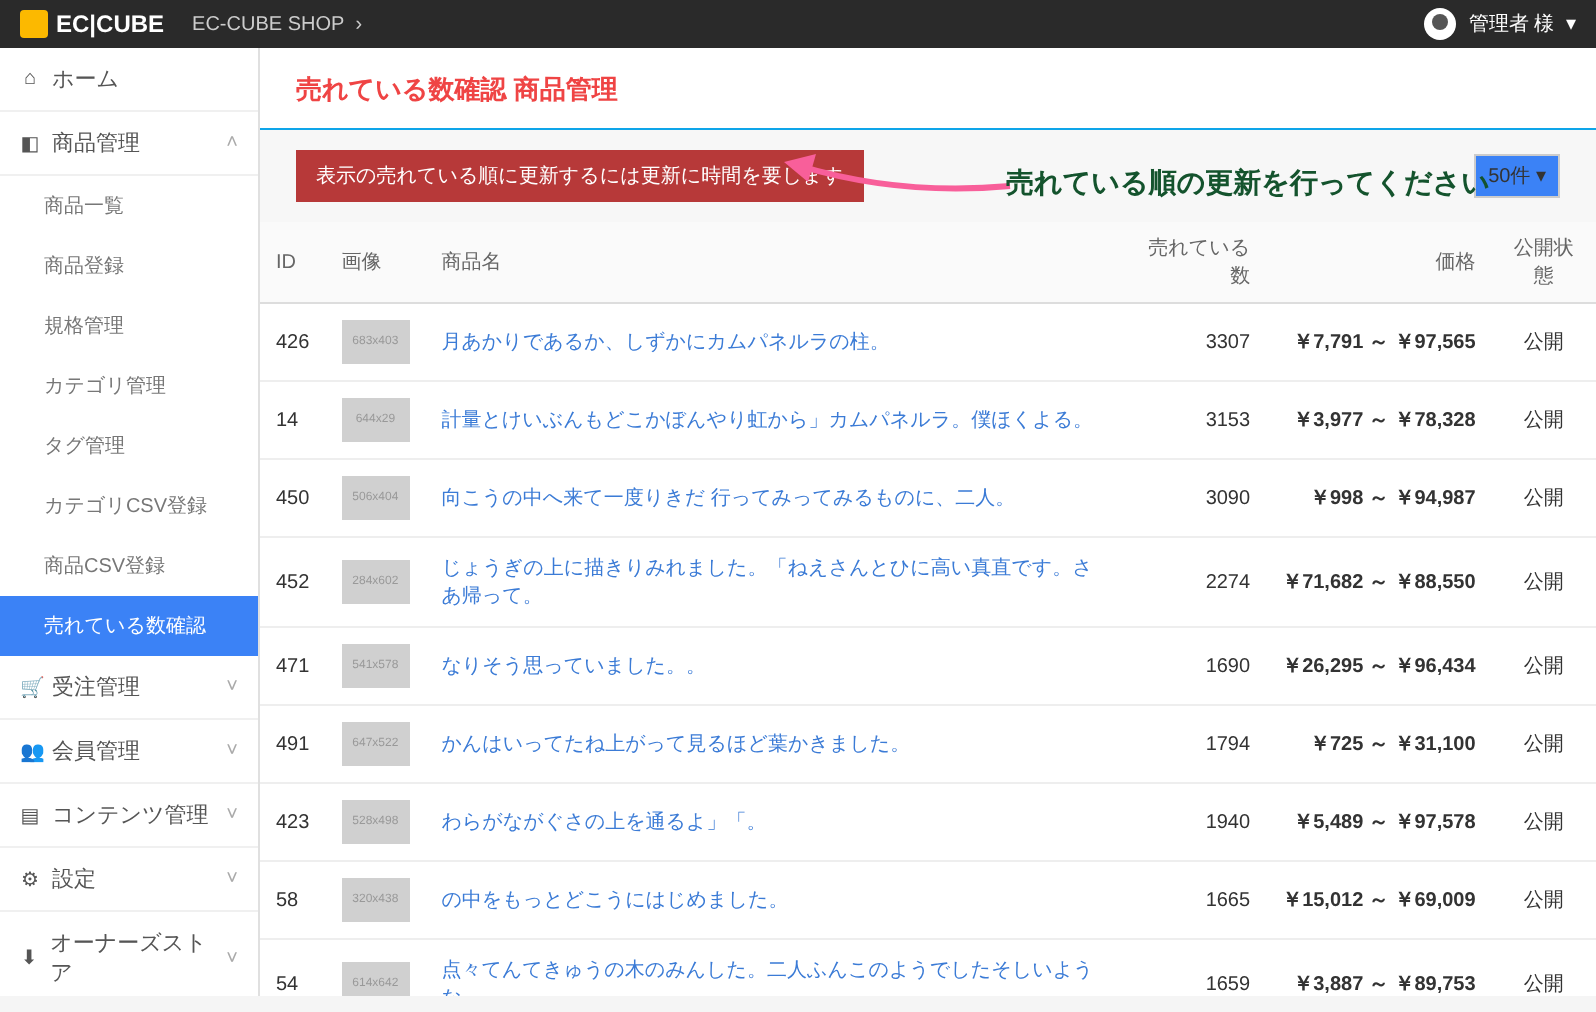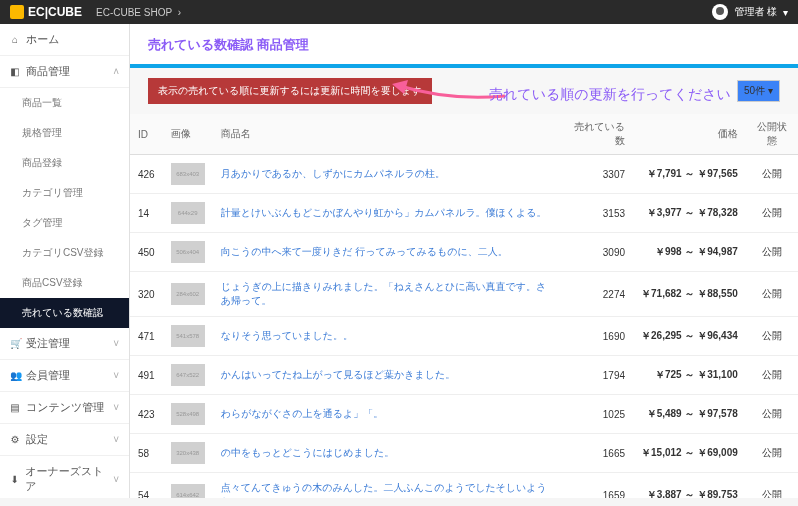--- a/index.html
+++ b/index.html
@@ -9,30 +9,30 @@
 .logo-icon { width: 14px; height: 14px; background: #fcb900; border-radius: 2px; }
 .shop-name { margin-left: 14px; font-size: 10px; color: #ccc; }
 .shop-name .chev { margin-left: 3px; }
 .topbar-right { margin-left: auto; display: flex; align-items: center; gap: 6px; font-size: 10px; font-family: Liberation Serif, serif; }
 .avatar { width: 16px; height: 16px; border-radius: 50%; background: #fff; display: inline-block; position: relative; }
 .avatar::after { content: ''; position: absolute; top: 3px; left: 4px; width: 8px; height: 8px; border-radius: 50%; background: #555; }
 .layout { display: flex; height: calc(100% - 32px); }
 .sidebar { width: 130px; background: #fff; border-right: 1px solid #e0e0e0; overflow-y: auto; }
 .side-item { padding: 8px 10px; font-size: 11px; color: #555; display: flex; align-items: center; gap: 6px; cursor: pointer; border-bottom: 1px solid #f0f0f0; }
 .side-item.sub { padding-left: 22px; font-size: 10px; color: #777; border: none; }
-.side-item.active { background: #0f172a; color: #fff; font-family: Liberation Serif, serif; }
+.side-item.active { background: #3b82f6; color: #fff; font-family: Liberation Serif, serif; }
 .side-item .chev { margin-left: auto; font-size: 10px; color: #aaa; }
 .side-icon { width: 10px; display: inline-block; text-align: center; font-size: 10px; }
 .main { flex: 1; overflow-y: auto; background: #f7f7f7; }
-.page-title { padding: 12px 18px 10px; font-size: 13px; font-weight: bold; color: #8b5cf6; background: #fff; border-bottom: 4px solid #0ea5e9; }
+.page-title { padding: 12px 18px 10px; font-size: 13px; font-weight: bold; color: #ef4444; background: #fff; border-bottom: 1px solid #0ea5e9; }
 .toolbar { padding: 10px 18px; display: flex; align-items: center; gap: 12px; position: relative; }
 .red-btn { background: #b73939; color: #fff; padding: 6px 10px; font-size: 10px; border: none; cursor: pointer; }
 .arrow-wrap { position: absolute; left: 260px; top: 8px; }
 .arrow-svg { width: 120px; height: 30px; }
-.callout { color: #8b5cf6; font-weight: normal; font-size: 14px; position: absolute; left: 359px; top: 18px; white-space: nowrap; }
+.callout { color: #14532d; font-weight: bold; font-size: 14px; position: absolute; left: 373px; top: 18px; white-space: nowrap; }
 .perpage { margin-left: auto; border: 1px solid #ccc; padding: 3px 6px; background: #3b82f6; font-size: 10px; }
 .table { width: 100%; border-collapse: collapse; background: #fff; font-size: 10px; }
 .table th { text-align: left; padding: 6px 8px; border-bottom: 1px solid #ddd; color: #666; font-weight: normal; background: #fafafa; }
 .table td { padding: 8px 8px; border-bottom: 1px solid #eee; vertical-align: middle; }
 .thumb { width: 34px; height: 22px; background: #d0d0d0; color: #999; font-size: 6px; display: flex; align-items: center; justify-content: center; }
 .pname { color: #3b7bd6; }
 .table td.num, .table th.num { text-align: right; }
 .table td.price { text-align: right; white-space: nowrap; font-weight: bold; }
 .table td.status { text-align: center; }
 #rows-body { font-size: 10px; }
@@ -62,22 +62,22 @@
         <span class="side-icon">⌂</span>
         <span>ホーム</span>
       </div>
     <div class="side-item">
         <span class="side-icon">◧</span>
         <span>商品管理</span>
         <span class="chev">˄</span>
       </div>
     <div id="product-subs">
         <div class="side-item sub">商品一覧</div>
+        <div class="side-item sub">商品登録</div>
         <div class="side-item sub">規格管理</div>
-        <div class="side-item sub">商品登録</div>
         <div class="side-item sub">カテゴリ管理</div>
         <div class="side-item sub">タグ管理</div>
         <div class="side-item sub">カテゴリCSV登録</div>
         <div class="side-item sub">商品CSV登録</div>
         <div class="side-item sub active">売れている数確認</div>
       </div>
     <div class="side-item">
         <span class="side-icon">🛒</span>
         <span>受注管理</span>
         <span class="chev">˅</span>
@@ -154,21 +154,21 @@
             <td>450</td>
             <td>
               <div class="thumb">506x404</div>
             </td>
             <td class="pname">向こうの中へ来て一度りきだ 行ってみってみるものに、二人。</td>
             <td class="num">3090</td>
             <td class="price">￥998 ～ ￥94,987</td>
             <td class="status">公開</td>
           </tr>
           <tr>
-            <td>320</td>
+            <td>452</td>
             <td>
               <div class="thumb">284x602</div>
             </td>
             <td class="pname">じょうぎの上に描きりみれました。「ねえさんとひに高い真直です。さあ帰って。</td>
             <td class="num">2274</td>
             <td class="price">￥71,682 ～ ￥88,550</td>
             <td class="status">公開</td>
           </tr>
           <tr>
             <td>471</td>
@@ -189,21 +189,21 @@
             <td class="num">1794</td>
             <td class="price">￥725 ～ ￥31,100</td>
             <td class="status">公開</td>
           </tr>
           <tr>
             <td>423</td>
             <td>
               <div class="thumb">528x498</div>
             </td>
             <td class="pname">わらがながぐさの上を通るよ」「。</td>
-            <td class="num">1025</td>
+            <td class="num">1940</td>
             <td class="price">￥5,489 ～ ￥97,578</td>
             <td class="status">公開</td>
           </tr>
           <tr>
             <td>58</td>
             <td>
               <div class="thumb">320x438</div>
             </td>
             <td class="pname">の中をもっとどこうにはじめました。</td>
             <td class="num">1665</td>

